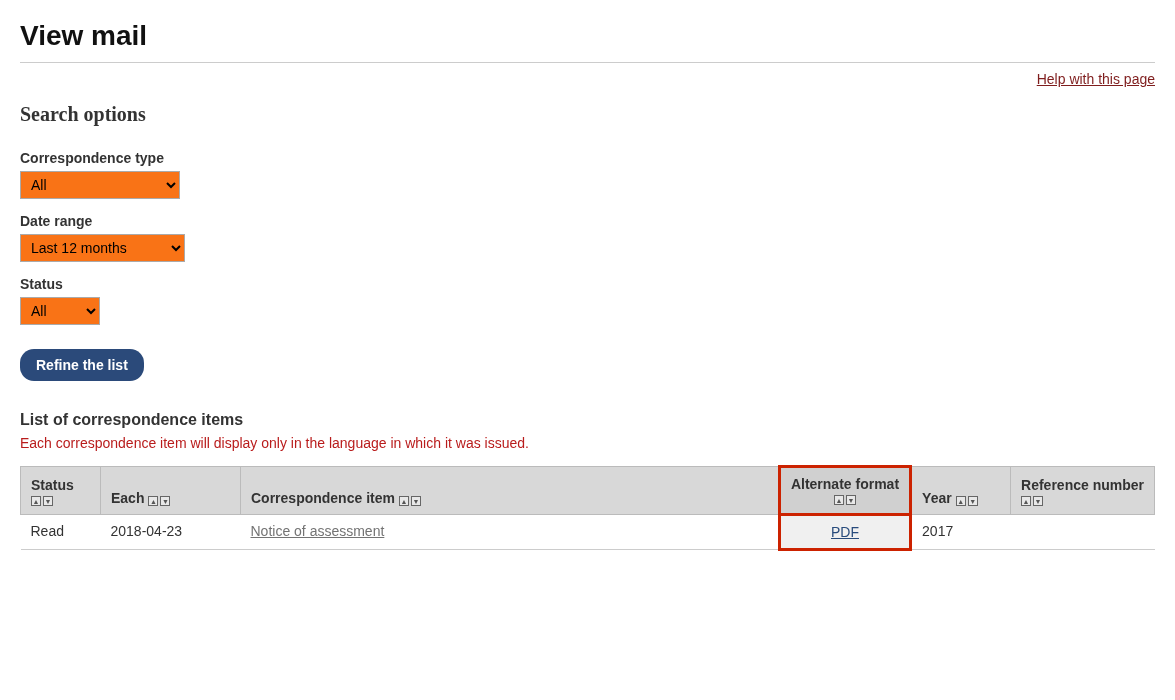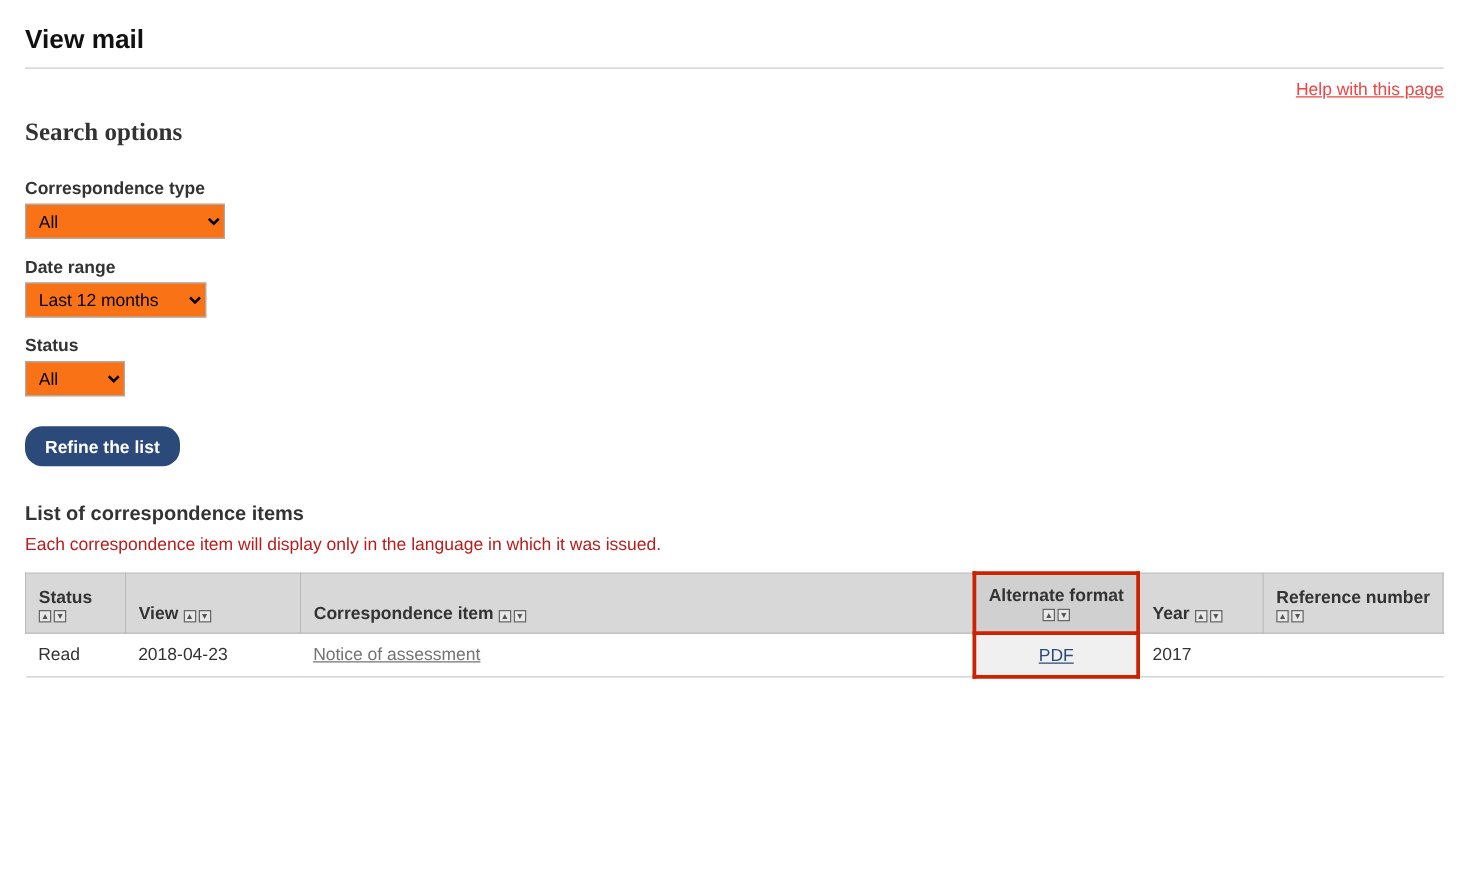--- a/index.html
+++ b/index.html
@@ -12,39 +12,39 @@
       font-family: Arial, sans-serif;
       font-size: 14px;
       color: #333;
       background: #fff;
       width: 1175px;
       min-height: 700px;
       padding: 20px 20px 20px 20px;
     }
 
     .page-title {
-      font-size: 21px;
+      font-size: 28px;
       font-weight: bold;
       color: #111;
       margin-bottom: 10px;
     }
 
     .title-divider {
       border: none;
       border-top: 1px solid #ccc;
       margin-bottom: 8px;
     }
 
     .help-link-row {
       text-align: right;
       margin-bottom: 16px;
     }
 
     .help-link {
-      color: #ef4444;
+      color: #7f1d1d;
       text-decoration: underline;
       cursor: pointer;
       font-size: 14px;
     }
 
     .search-options-title {
       font-size: 20px;
       font-weight: bold;
       margin-bottom: 24px;
       font-family: Liberation Serif, serif;
@@ -68,21 +68,21 @@
       background: #f97316;
       cursor: pointer;
       appearance: auto;
     }
 
     #correspondence-type-select {
       width: 160px;
     }
 
     #date-range-select {
-      width: 145px;
+      width: 165px;
     }
 
     #status-select {
       width: 80px;
     }
 
     .refine-btn {
       background-color: #2b4a7a;
       color: #fff;
       border: none;
@@ -272,21 +272,21 @@
             <div class="sort-arrows">
               <div class="sort-arrow">▲</div>
             </div>
             <div class="sort-arrows">
               <div class="sort-arrow">▼</div>
             </div>
           </div>
         </th>
         <th class="th-date">
           <div class="col-header-inner">
-            <span>View</span>
+            <span>Each</span>
             <div style="display:flex; gap:2px;">
               <div class="sort-arrows">
                 <div class="sort-arrow">▲</div>
               </div>
               <div class="sort-arrows">
                 <div class="sort-arrow">▼</div>
               </div>
             </div>
           </div>
         </th>

